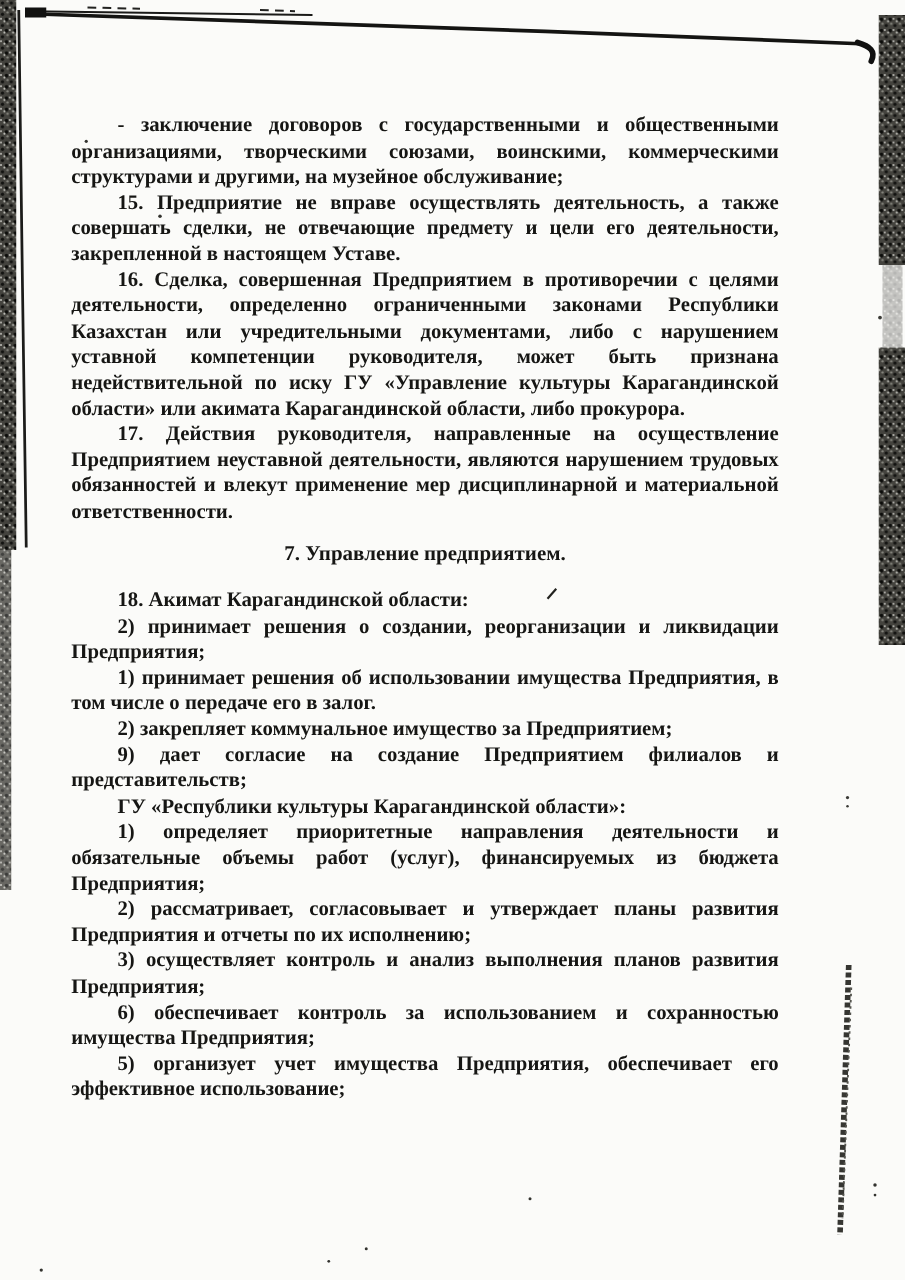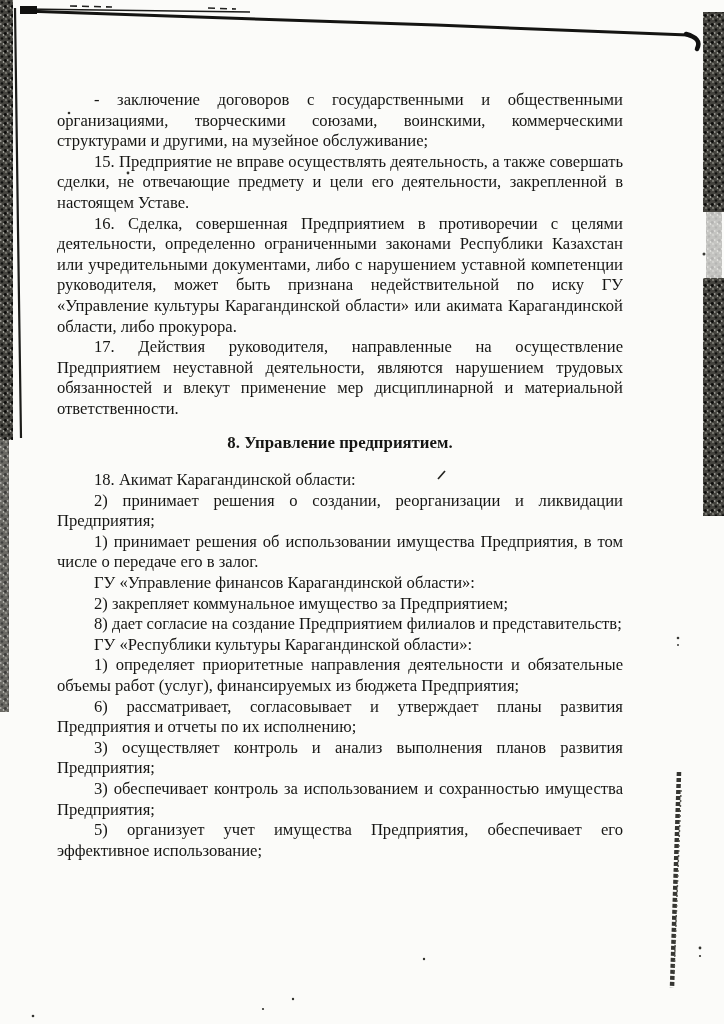--- a/index.html
+++ b/index.html
@@ -21,20 +21,21 @@
     left: 57px;
     top: 90px;
     width: 566px;
     font-size: 16.6px;
     line-height: 20.6px;
     text-align: justify;
   }
   .doc-text p {
     margin: 0;
     text-indent: 37px;
+    font-weight: bold;
   }
   .doc-text h2.heading {
     font-size: 16.8px;
     font-weight: bold;
     text-align: center;
     margin: 13px 0 17px 0;
     line-height: 20.6px;
   }
   svg.artifacts {
     position: absolute;
@@ -93,29 +94,28 @@
     <circle cx="263" cy="1009" r="1.1" fill="#33332f"></circle>
     <circle cx="33" cy="1016" r="1.3" fill="#33332f"></circle>
   </svg>
 
   <div class="doc-text">
     <p>- заключение договоров с государственными и общественными организациями, творческими союзами, воинскими, коммерческими структурами и другими, на музейное обслуживание;</p>
     <p>15. Предприятие не вправе осуществлять деятельность, а также совершать сделки, не отвечающие предмету и цели его деятельности, закрепленной в настоящем Уставе.</p>
     <p>16. Сделка, совершенная Предприятием в противоречии с целями деятельности, определенно ограниченными законами Республики Казахстан или учредительными документами, либо с нарушением уставной компетенции руководителя, может быть признана недействительной по иску ГУ «Управление культуры Карагандинской области» или акимата Карагандинской области, либо прокурора.</p>
     <p>17. Действия руководителя, направленные на осуществление Предприятием неуставной деятельности, являются нарушением трудовых обязанностей и влекут применение мер дисциплинарной и материальной ответственности.</p>
 
-    <h2 class="heading">8. Управление предприятием.</h2>
+    <h2 class="heading">7. Управление предприятием.</h2>
 
     <p>18. Акимат Карагандинской области:</p>
     <p>2) принимает решения о создании, реорганизации и ликвидации Предприятия;</p>
     <p>1) принимает решения об использовании имущества Предприятия, в том числе о передаче его в залог.</p>
-    <p>ГУ «Управление финансов Карагандинской области»:</p>
     <p>2) закрепляет коммунальное имущество за Предприятием;</p>
-    <p>8) дает согласие на создание Предприятием филиалов и представительств;</p>
+    <p>9) дает согласие на создание Предприятием филиалов и представительств;</p>
     <p>ГУ «Республики культуры Карагандинской области»:</p>
     <p>1) определяет приоритетные направления деятельности и обязательные объемы работ (услуг), финансируемых из бюджета Предприятия;</p>
-    <p>6) рассматривает, согласовывает и утверждает планы развития Предприятия и отчеты по их исполнению;</p>
+    <p>2) рассматривает, согласовывает и утверждает планы развития Предприятия и отчеты по их исполнению;</p>
     <p>3) осуществляет контроль и анализ выполнения планов развития Предприятия;</p>
-    <p>3) обеспечивает контроль за использованием и сохранностью имущества Предприятия;</p>
+    <p>6) обеспечивает контроль за использованием и сохранностью имущества Предприятия;</p>
     <p>5) организует учет имущества Предприятия, обеспечивает его эффективное использование;</p>
   </div>
 
 </div>
 
 </body></html>

